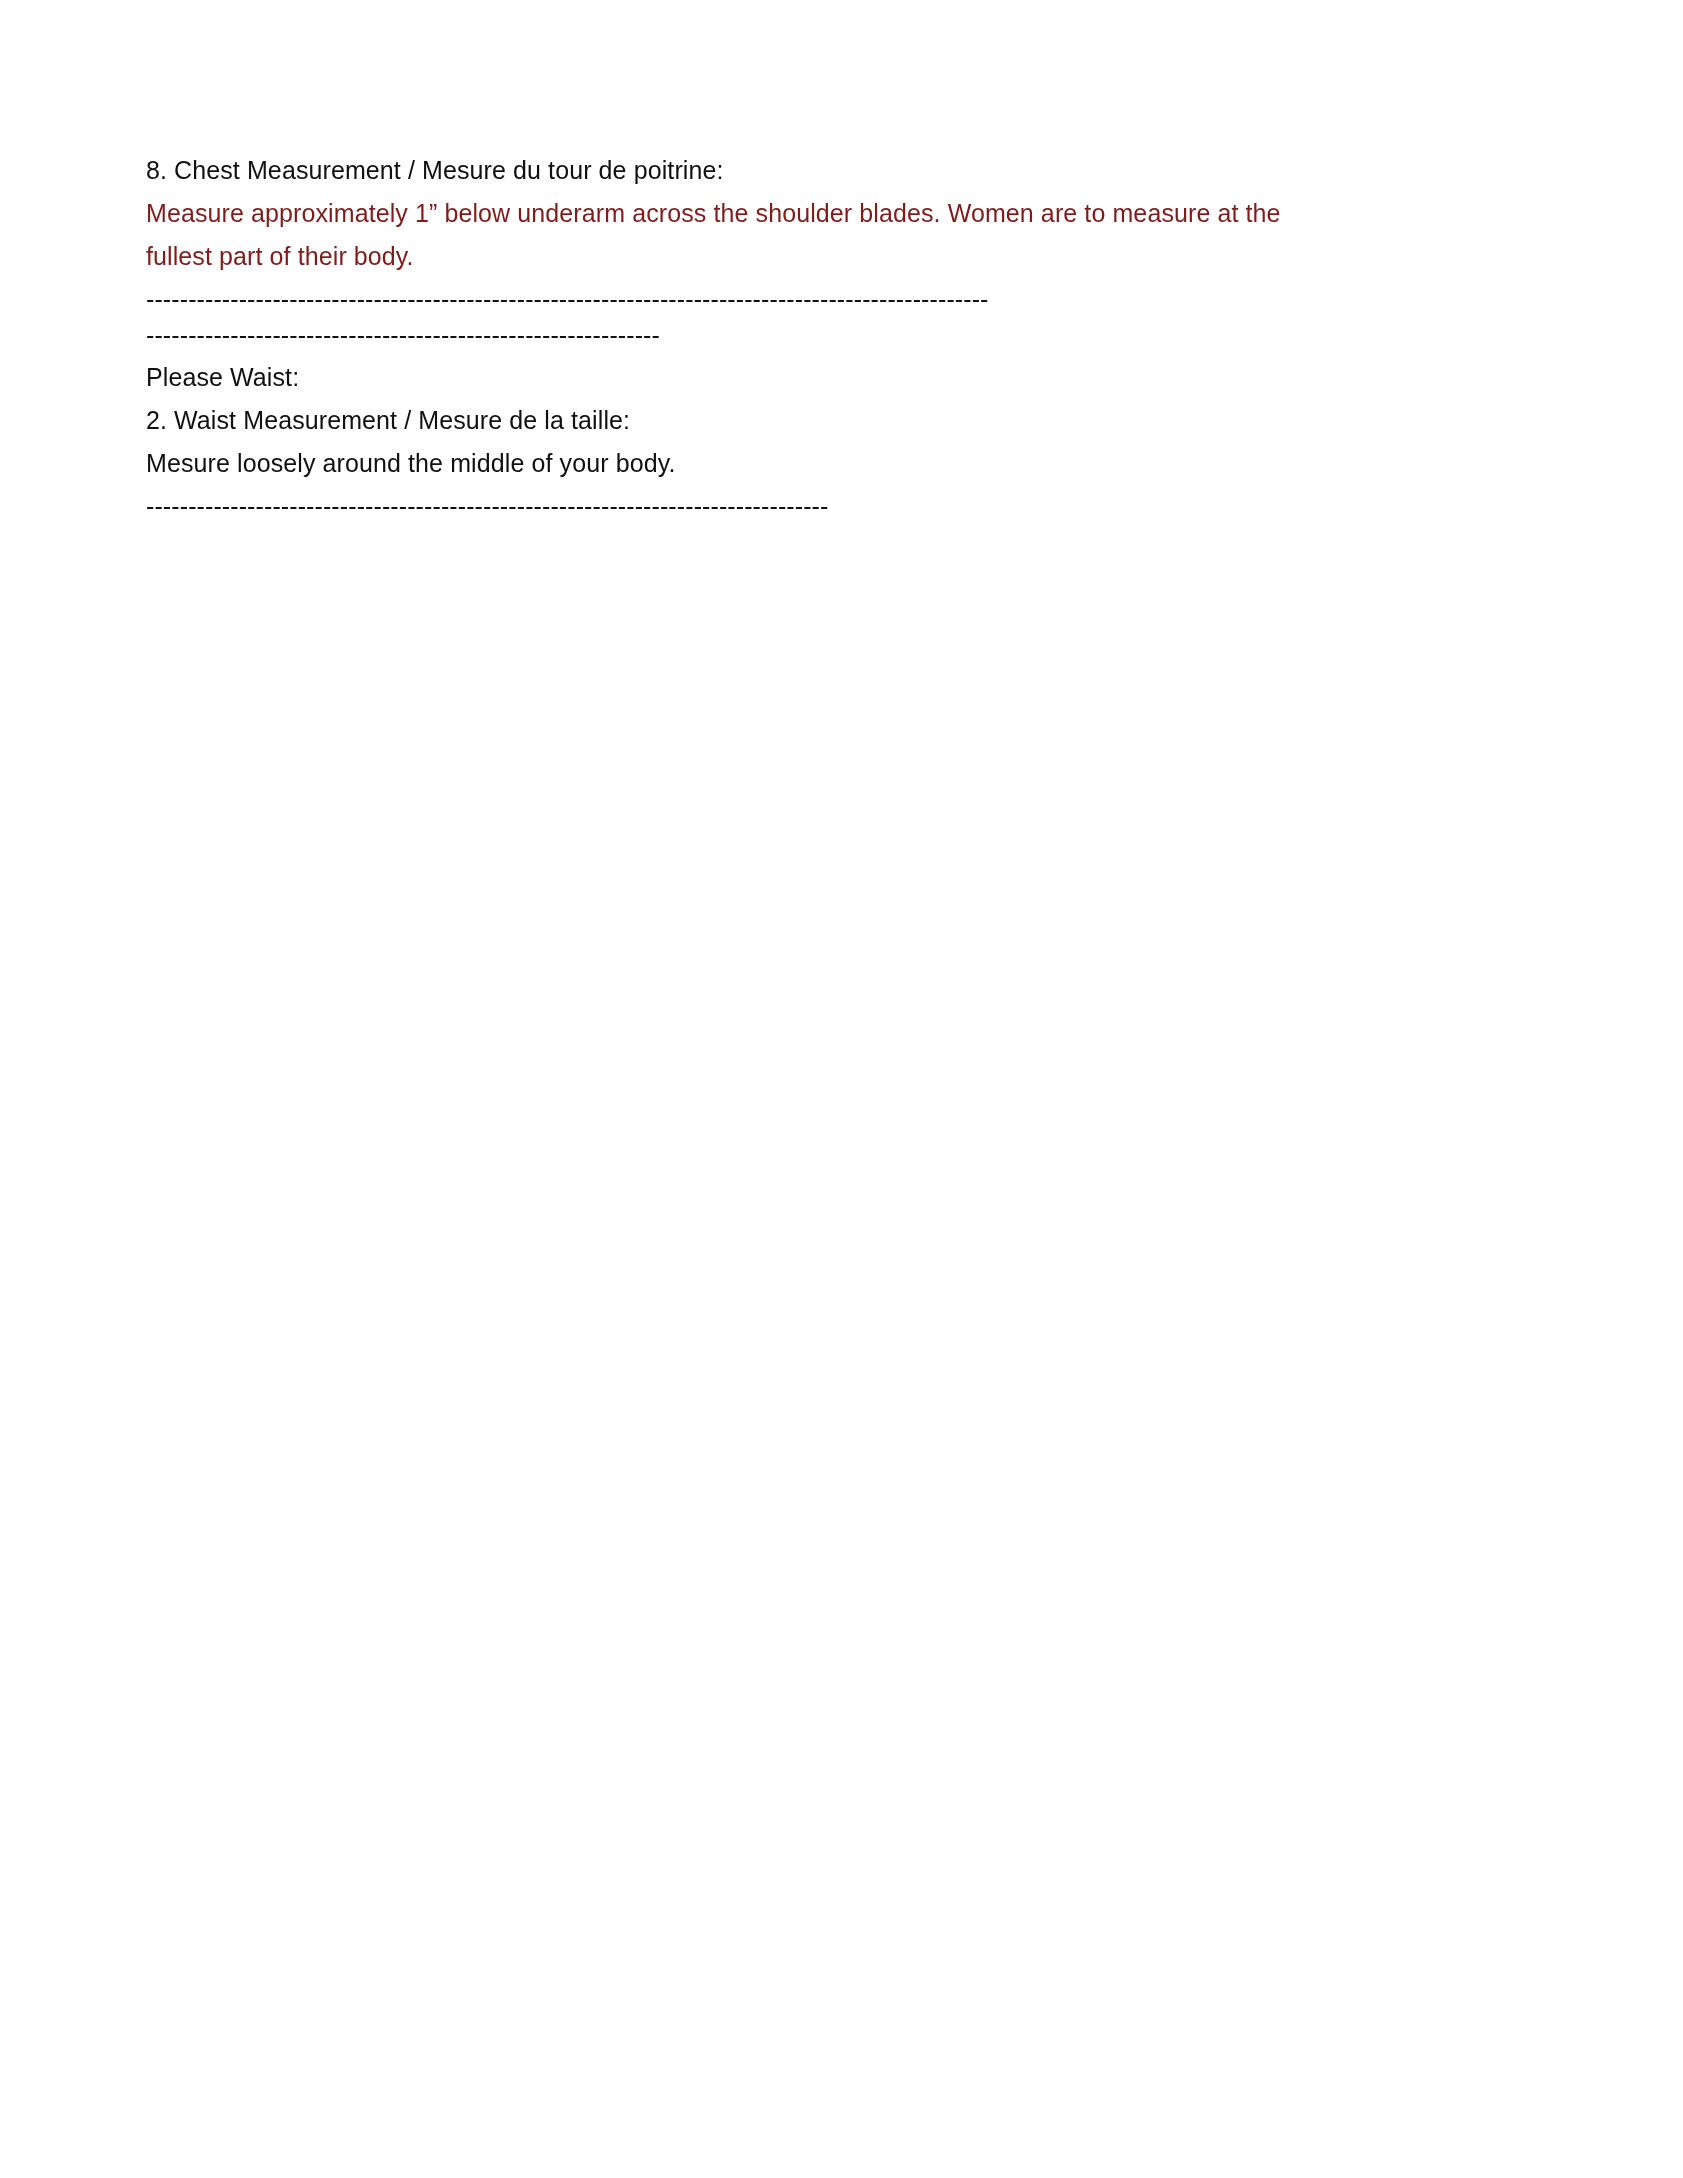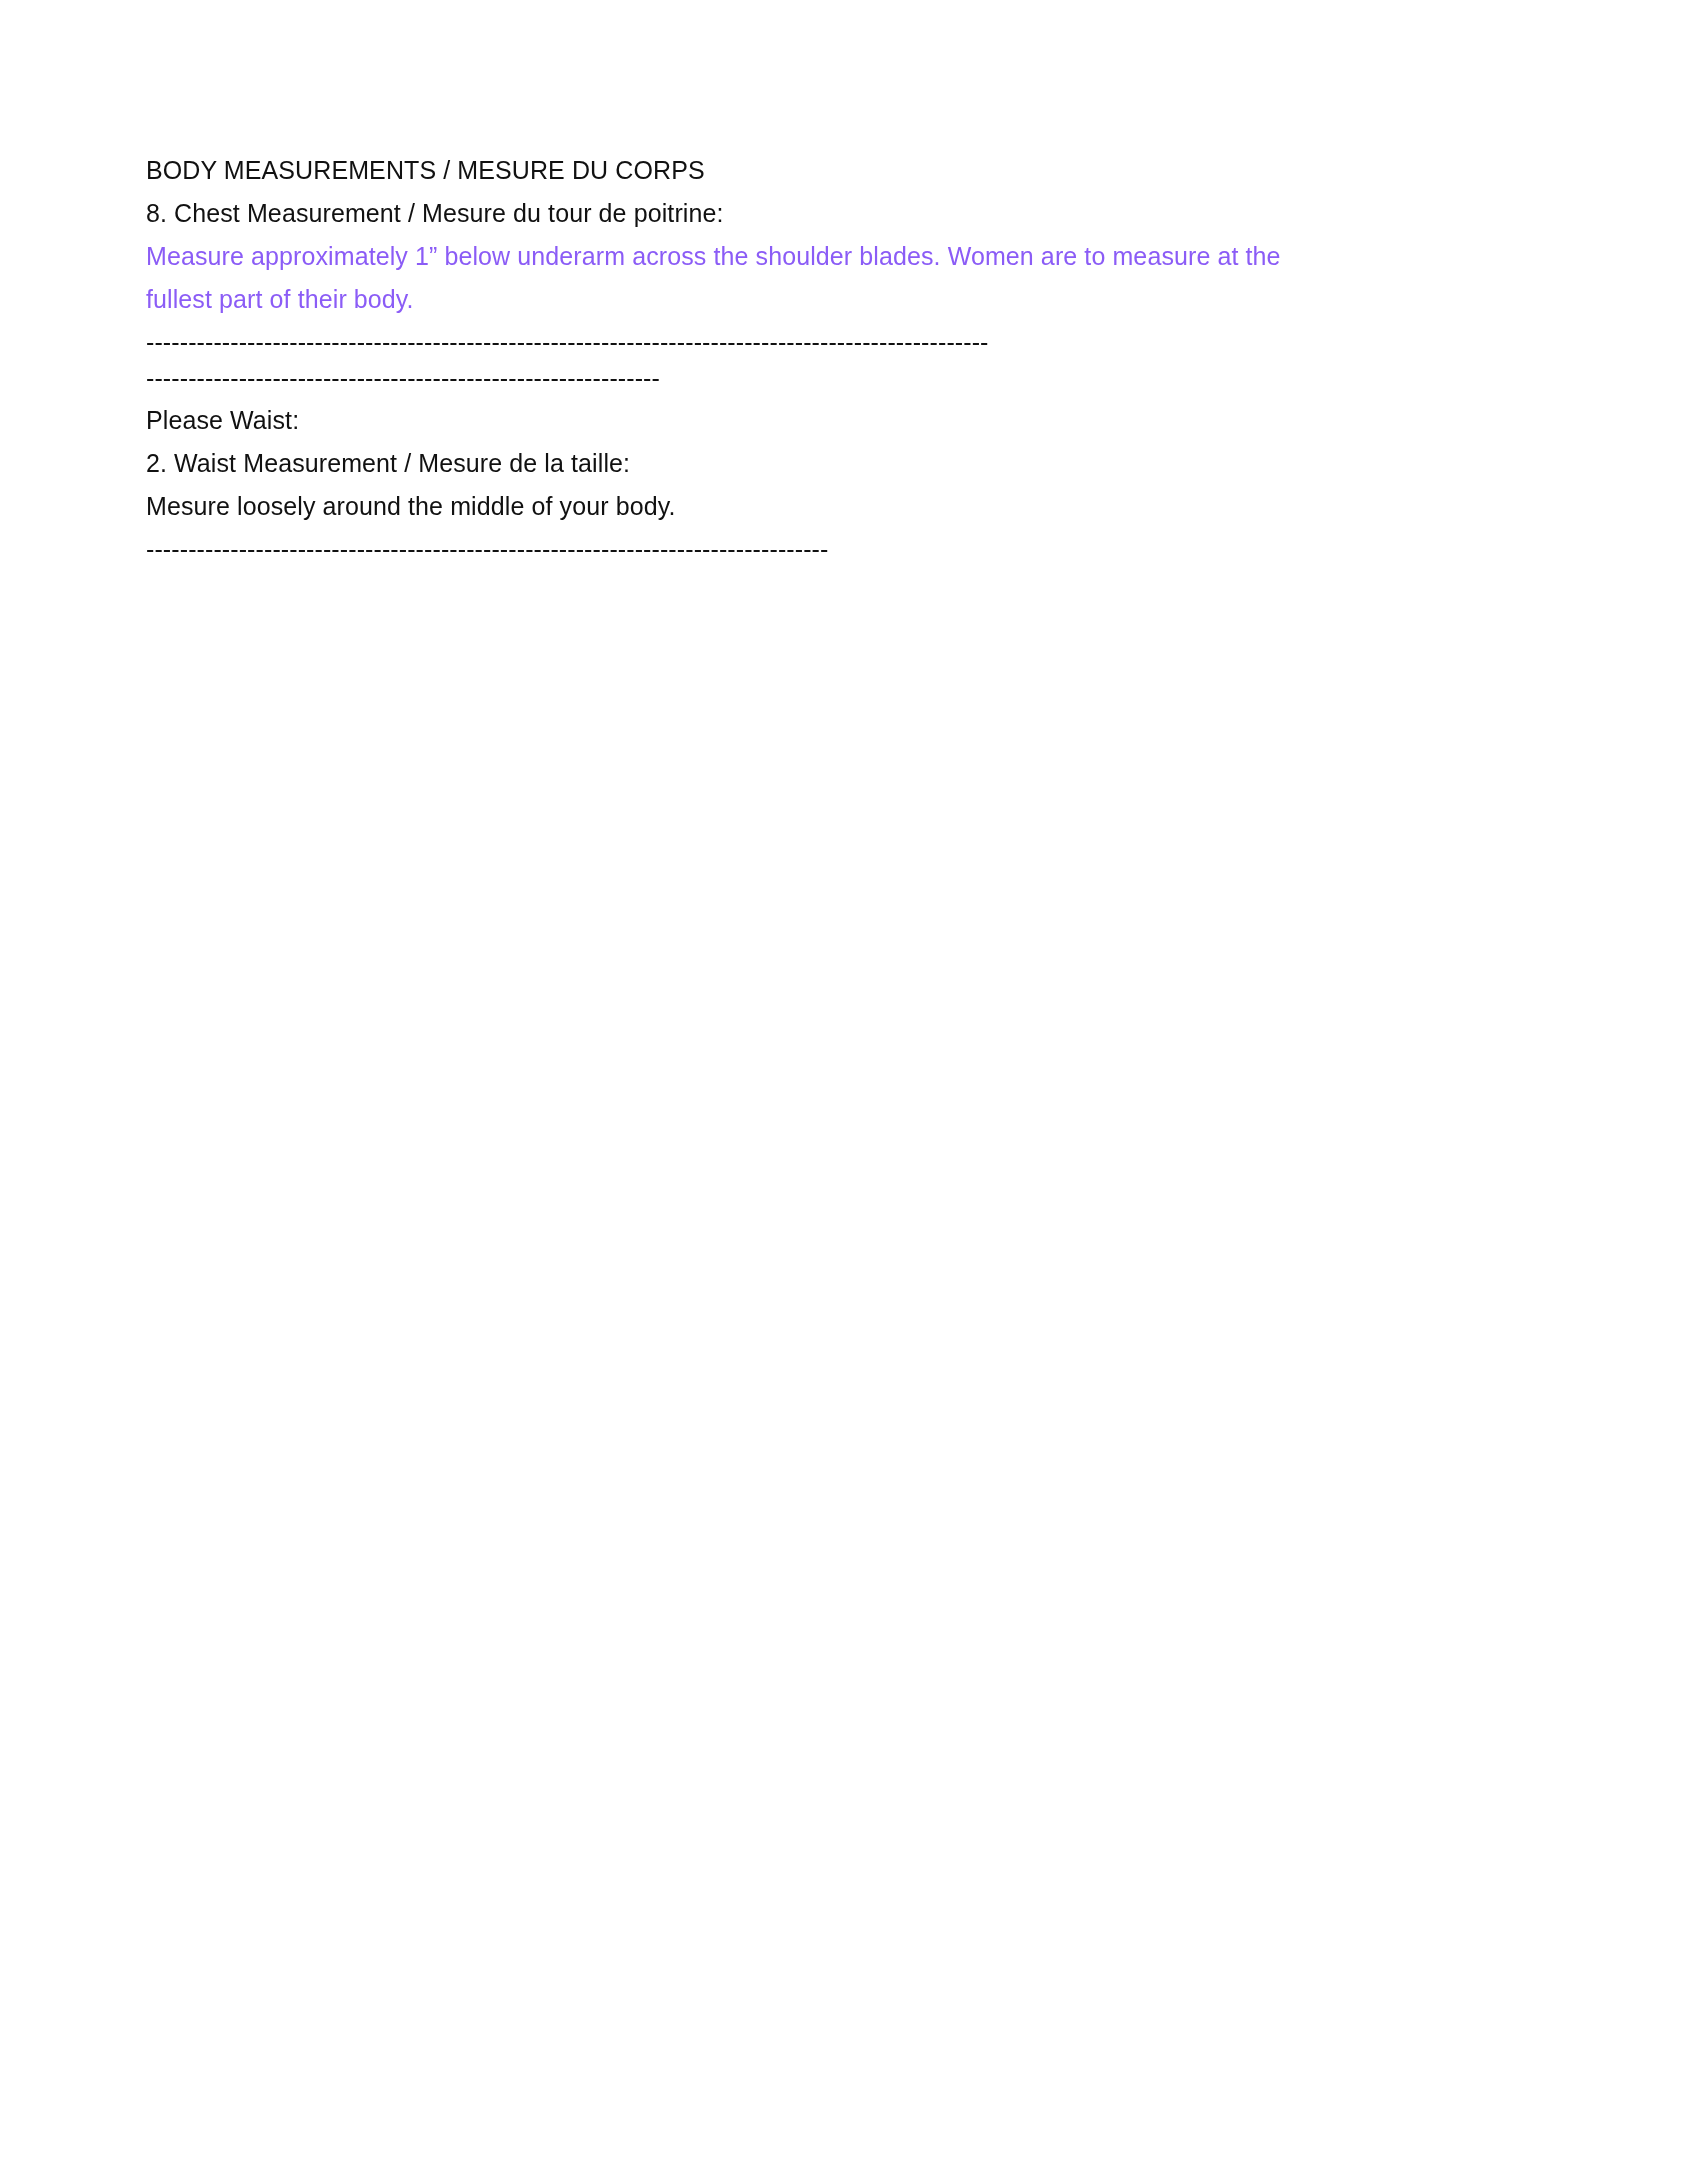--- a/index.html
+++ b/index.html
@@ -31,41 +31,40 @@
     font-size: 25px;
     line-height: 43px;
     letter-spacing: 0.1px;
     color: #111111;
     white-space: pre-wrap;
   }
   .para {
     font-size: 25px;
     line-height: 43px;
     letter-spacing: 0.1px;
-    color: #8b5cf6;
+    color: #7f1d1d;
     max-width: 1139px;
   }
   .rule {
     font-size: 25px;
     line-height: 30px;
     letter-spacing: 0.1px;
     color: #111111;
     white-space: nowrap;
     overflow: hidden;
     margin-top: 6px;
     margin-bottom: 6px;
   }
 </style>
 </head>
 <body>
 
 <div class="page">
   <div class="content">
 
-    <div class="line">BODY MEASUREMENTS / MESURE DU CORPS</div>
 
     <div class="line">8. Chest Measurement / Mesure du tour de poitrine:</div>
 
     <div class="para">Measure approximately 1” below underarm across the shoulder blades. Women are to measure at the fullest part of their body.</div>
 
     <div class="rule">----------------------------------------------------------------------------------------------------</div>
 
 
     <div class="rule">-------------------------------------------------------------</div>
 

